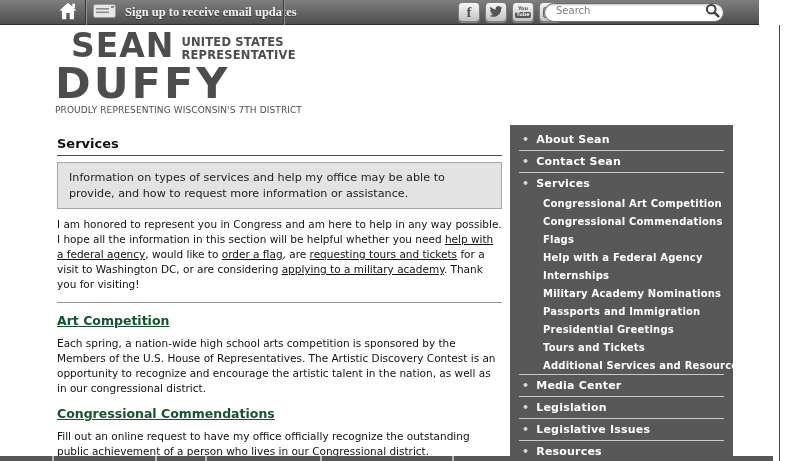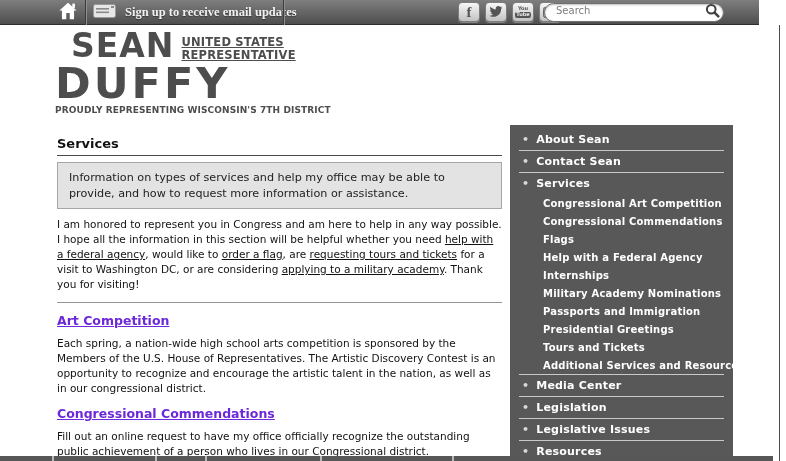--- a/index.html
+++ b/index.html
@@ -53,39 +53,39 @@
     flex:1; border:none; outline:none; background:transparent;
     font-size:10px; color:#333; font-family:"DejaVu Sans", sans-serif;
   }
   .search-input::placeholder { color:#7d7d7d; }
   .search-btn { width:16px; height:16px; cursor:pointer; display:flex; align-items:center; justify-content:center; }
 
   
   .logo { position:absolute; left:55px; top:33px; color:#4d4d4d; }
   .logo-row { display:flex; align-items:flex-start;margin-left:16px; }
   .logo-first { font-size:33px; font-weight:bold; letter-spacing:1px; line-height:0.8; }
-  .logo-office { margin-left:7px; padding-top:3px; font-size:11.5px; font-weight:bold; line-height:1.12; letter-spacing:0.2px;text-decoration:underline; }
+  .logo-office { margin-left:7px; padding-top:3px; font-size:11.5px; font-weight:bold; line-height:1.12; letter-spacing:0.2px; }
   .logo-last { font-size:43px; font-weight:bold; letter-spacing:3px; line-height:0.82; margin-top:4px; }
-  .logo-tagline { font-size:9px; font-weight:bold; margin-top:4px; letter-spacing:0.1px; white-space:nowrap; }
+  .logo-tagline { font-size:9px; font-weight:normal; margin-top:4px; letter-spacing:0.1px; white-space:nowrap; }
 
   
   .content { position:absolute; left:57px; top:130px; width:445px; color:#111; }
   .page-title { font-size:13px; font-weight:bold; margin:6px 0 4px; }
   .title-rule { border:none; border-top:1px solid #4a4a4a; margin:0; }
   .info-box {
     background:#e3e3e3; border:1px solid #a6a6a6;
     margin-top:6px; padding:7px 11px;
     font-size:11.2px; line-height:1.4; color:#222;
   }
   .intro { font-size:10.5px; line-height:1.42; margin-top:8px; }
   .textlink { color:#111; text-decoration:underline; cursor:pointer; }
   .mid-rule { border:none; border-top:1px solid #949494; margin:8px 0 0; }
   .section-heading {
     display:inline-block; font-size:12.5px; font-weight:bold;
-    text-decoration:underline; color:#6d28d9; margin:10px 0 0; cursor:pointer;
+    text-decoration:underline; color:#14532d; margin:10px 0 0; cursor:pointer;
   }
   .section-body { font-size:10.5px; line-height:1.42; margin:7px 0 0; }
 
   
   .sidebar {
     position:absolute; left:510px; top:125px; width:223px; height:336px;
     background:#585858; padding-top:4px;
   }
   .side-item-top {
     display:flex; align-items:center; padding:4px 10px 4px 12px;

